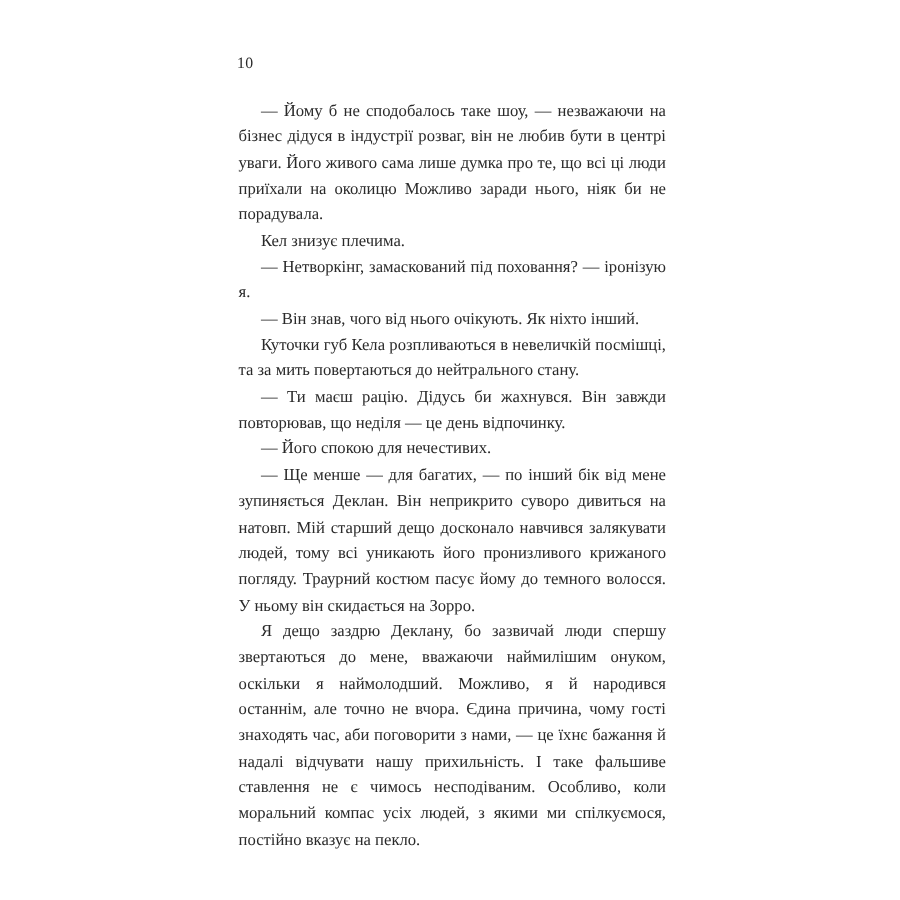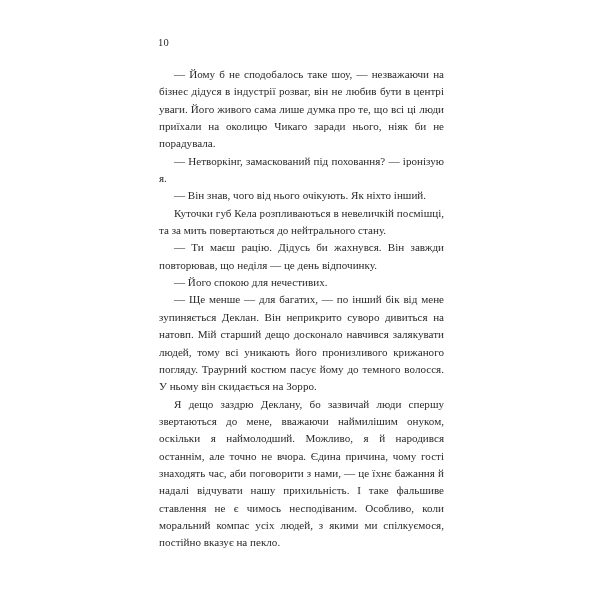--- a/index.html
+++ b/index.html
@@ -58,21 +58,22 @@
   }
 </style>
 </head>
 <body>
 
 <div class="page">
 
   <div class="page-number">10</div>
 
   <div class="text-block">
-    <p class="para">— Йому б не сподобалось таке шоу, — незважаючи на бізнес дідуся в індустрії розваг, він не любив бути в центрі уваги. Його живого сама лише думка про те, що всі ці люди приїхали на околицю Чикаго заради нього, ніяк би не порадувала.</p>
+    <p class="para">— Йому б не сподобалось таке шоу, — незважаючи на бізнес дідуся в індустрії розваг, він не любив бути в центрі уваги. Його живого сама лише думка про те, що всі ці люди приїхали на околицю Можливо заради нього, ніяк би не порадувала.</p>
+    <p class="para">Кел знизує плечима.</p>
     <p class="para">— Нетворкінг, замаскований під поховання? — іронізую я.</p>
     <p class="para">— Він знав, чого від нього очікують. Як ніхто інший.</p>
     <p class="para">Куточки губ Кела розпливаються в невеличкій посмішці, та за мить повертаються до нейтрального стану.</p>
     <p class="para">— Ти маєш рацію. Дідусь би жахнувся. Він завжди повторював, що неділя — це день відпочинку.</p>
     <p class="para">— Його спокою для нечестивих.</p>
     <p class="para">— Ще менше — для багатих, — по інший бік від мене зупиняється Деклан. Він неприкрито суворо дивиться на натовп. Мій старший дещо досконало навчився залякувати людей, тому всі уникають його пронизливого крижаного погляду. Траурний костюм пасує йому до темного волосся. У ньому він скидається на Зорро.</p>
     <p class="para last-full">Я дещо заздрю Деклану, бо зазвичай люди спершу звертаються до мене, вважаючи наймилішим онуком, оскільки я наймолодший. Можливо, я й народився останнім, але точно не вчора. Єдина причина, чому гості знаходять час, аби поговорити з нами, — це їхнє бажання й надалі відчувати нашу прихильність. І таке фальшиве ставлення не є чимось несподіваним. Особливо, коли моральний компас усіх людей, з якими ми спілкуємося, постійно вказує на пекло.</p>
   </div>
 
 </div>

